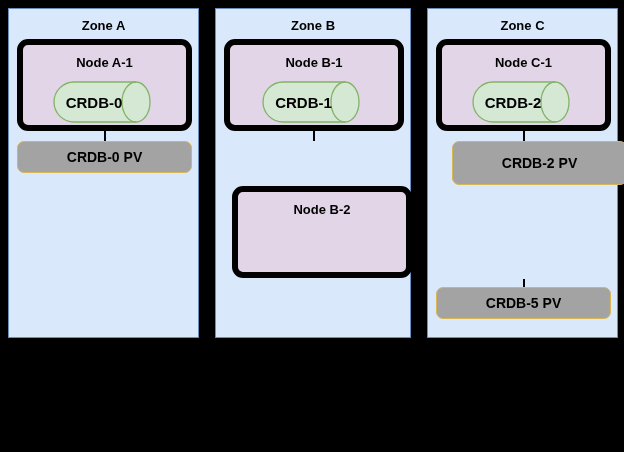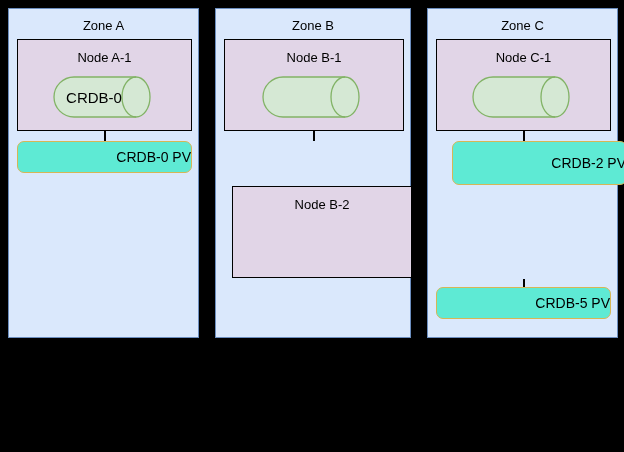--- a/index.html
+++ b/index.html
@@ -1,28 +1,28 @@
 <!DOCTYPE html>
 <html><head>
 <meta charset="utf-8">
 <style>
   * { margin:0; padding:0; box-sizing:border-box; }
   html,body { background:#000; }
   body { font-family:"Liberation Sans", sans-serif; color:#000; }
   .canvas { position:relative; width:624px; height:452px; background:#000; overflow:hidden; }
-  .zone { position:absolute; background:#dae8fc; border:1px solid #6c8ebf; }
+  .zone { position:absolute; background:#dae8fc; border:1px solid #6c8ebf;font-weight:bold; }
   .zone-label { position:absolute; top:9px; left:0; width:100%; text-align:center; font-size:13px; }
-  .node { position:absolute; background:#e1d5e7; border:1px solid #000000; border-radius:0; }
+  .node { position:absolute; background:#e1d5e7; border:6px solid #000000; border-radius:11px; }
   .node-label { position:absolute; top:10px; left:0; width:100%; text-align:center; font-size:13px; }
   .cyl { position:absolute; left:50%; transform:translateX(-50%); width:104px; height:42px; }
   .cyl svg { position:absolute; left:0; top:0; }
   .cyl-label { position:absolute; left:0; top:0; width:83px; height:42px;
                display:flex; align-items:center; justify-content:center; font-size:15px; }
-  .pv { position:absolute; background:#5eead4; border:1px solid #d6b656; border-radius:7px;
-        display:flex; align-items:center; justify-content:flex-end; font-size:14px; }
+  .pv { position:absolute; background:#a3a3a3; border:1px solid #d6b656; border-radius:7px;
+        display:flex; align-items:center; justify-content:center; font-size:14px; }
   .connector { position:absolute; width:2px; background:#000; }
 </style>
 </head>
 <body>
 
 <div class="canvas">
 
   <div class="zone" style="left:8px;top:8px;width:191px;height:330px">
     <div class="zone-label">Zone A</div>
 
@@ -49,20 +49,21 @@
     <div class="zone-label">Zone B</div>
 
     <div class="node" style="left:8px;top:30px;width:180px;height:92px">
       <div class="node-label">Node B-1</div>
       <div class="cyl" style="top:36px">
         <svg width="104" height="42" viewBox="0 0 104 42">
           <path d="M 83 1 H 21 A 20 20 0 0 0 21 41 H 83 Z" fill="#d5e8d4" stroke="none"></path>
           <ellipse cx="83" cy="21" rx="14" ry="20" fill="#d5e8d4" stroke="#82b366" stroke-width="1.3"></ellipse>
           <path d="M 83 1 H 21 A 20 20 0 0 0 21 41 H 83" fill="none" stroke="#82b366" stroke-width="1.3"></path>
         </svg>
+        <div class="cyl-label">CRDB-1</div>
       </div>
     </div>
 
     <div class="connector" style="left:97px;top:122px;height:10px"></div>
 
 
     <div class="node" style="left:16px;top:177px;width:180px;height:92px">
       <div class="node-label">Node B-2</div>
     </div>
   </div>
@@ -71,20 +72,21 @@
     <div class="zone-label">Zone C</div>
 
     <div class="node" style="left:8px;top:30px;width:175px;height:92px">
       <div class="node-label">Node C-1</div>
       <div class="cyl" style="top:36px">
         <svg width="104" height="42" viewBox="0 0 104 42">
           <path d="M 83 1 H 21 A 20 20 0 0 0 21 41 H 83 Z" fill="#d5e8d4" stroke="none"></path>
           <ellipse cx="83" cy="21" rx="14" ry="20" fill="#d5e8d4" stroke="#82b366" stroke-width="1.3"></ellipse>
           <path d="M 83 1 H 21 A 20 20 0 0 0 21 41 H 83" fill="none" stroke="#82b366" stroke-width="1.3"></path>
         </svg>
+        <div class="cyl-label">CRDB-2</div>
       </div>
     </div>
 
     <div class="connector" style="left:95px;top:122px;height:10px"></div>
 
     <div class="pv" style="left:24px;top:132px;width:175px;height:44px">
       <span>CRDB-2 PV</span>
     </div>
 
 

